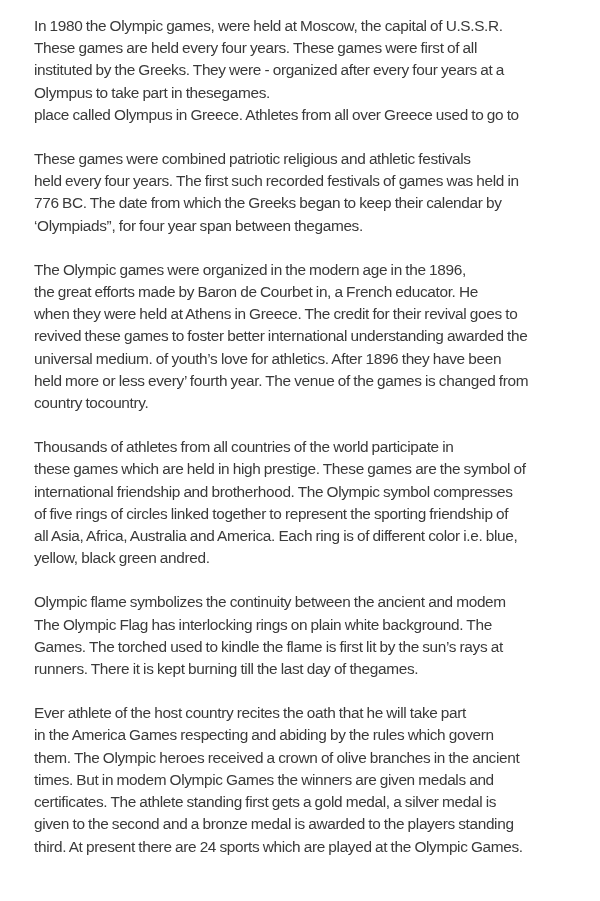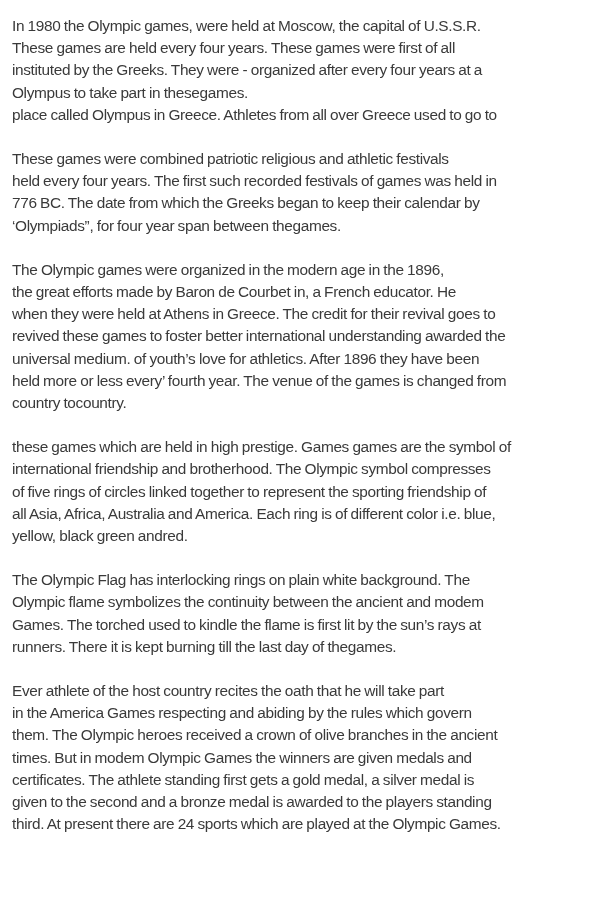--- a/index.html
+++ b/index.html
@@ -7,21 +7,21 @@
       padding: 0;
       background: #ffffff;
     }
     body {
       width: 600px;
       height: 901px;
       overflow: hidden;
     }
     .doc {
       position: relative;
-      padding: 15px 0 0 12px;
+      padding: 15px 0 0 34px;
       width: 584px;
       box-sizing: border-box;
     }
     .para {
       margin: 0 0 22px 0;
       font-family: "Liberation Sans", sans-serif;
       font-size: 15.4px;
       line-height: 22.2px;
       color: #3a3a3a;
       letter-spacing: -0.35px;
@@ -56,30 +56,31 @@
     <span class="line">The Olympic games were organized in the modern age in the 1896,</span>
     <span class="line">the great efforts made by Baron de Courbet in, a French educator. He</span>
     <span class="line">when they were held at Athens in Greece. The credit for their revival goes to</span>
     <span class="line">revived these games to foster better international understanding awarded the</span>
     <span class="line">universal medium. of youth’s  love for athletics. After  1896 they have been</span>
     <span class="line">held more or less every’ fourth year. The venue of the games is changed from</span>
     <span class="line">country tocountry.</span>
   </p>
 
   <p class="para">
-    <span class="line">these games which are held in high prestige. Games games are the symbol of</span>
+    <span class="line">Thousands of athletes from all countries of the world participate in</span>
+    <span class="line">these games which are held in high prestige. These games are the symbol of</span>
     <span class="line">international friendship and brotherhood. The Olympic symbol compresses</span>
     <span class="line">of five rings of circles linked together to represent the sporting friendship of</span>
     <span class="line">all Asia, Africa, Australia and America. Each ring is of different color i.e. blue,</span>
     <span class="line">yellow, black green andred.</span>
   </p>
 
   <p class="para">
+    <span class="line">Olympic flame symbolizes the continuity between the ancient and modem</span>
     <span class="line">The Olympic Flag has interlocking rings on plain white background. The</span>
-    <span class="line">Olympic flame symbolizes the continuity between the ancient and modem</span>
     <span class="line">Games. The torched used to kindle the flame is first lit by the sun’s rays at</span>
     <span class="line">runners. There it is kept burning till the last day of thegames.</span>
   </p>
 
   <p class="para">
     <span class="line">Ever athlete of the host country recites the oath that he will take part</span>
     <span class="line">in the America Games respecting and abiding by the rules which govern</span>
     <span class="line">them. The Olympic heroes received a crown of olive branches in the ancient</span>
     <span class="line">times. But in modem Olympic Games the winners are given medals and</span>
     <span class="line">certificates. The athlete standing first gets a gold medal, a silver medal is</span>

